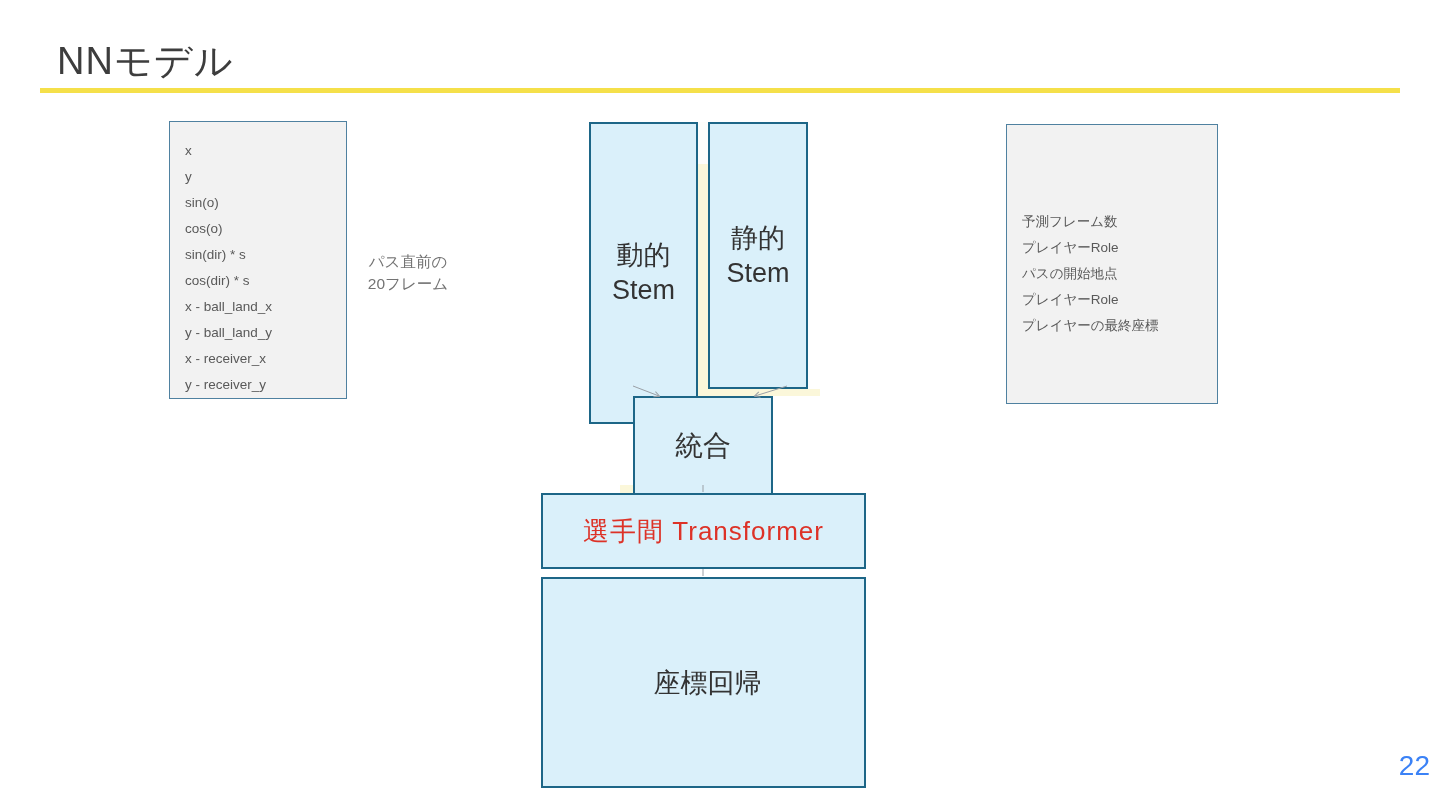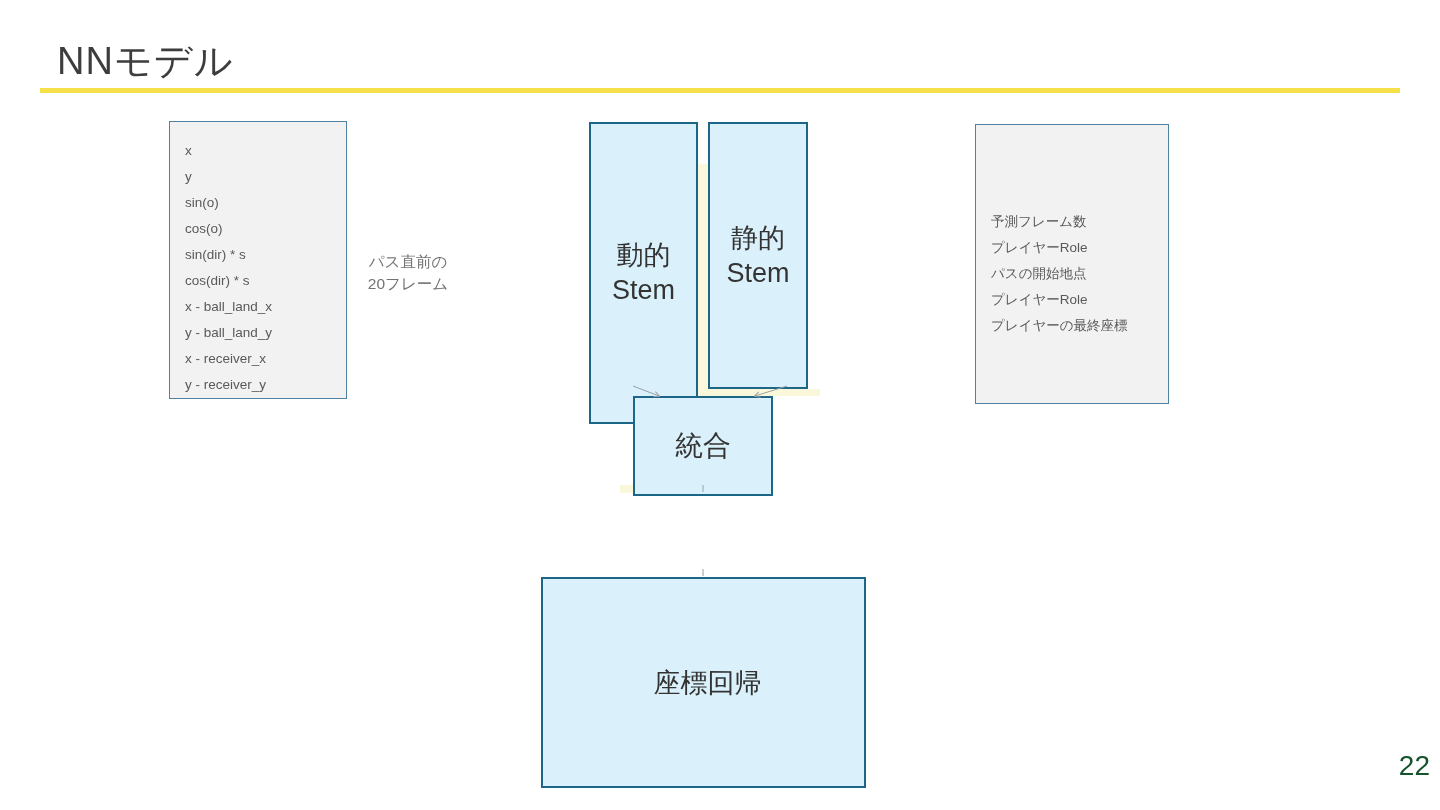--- a/index.html
+++ b/index.html
@@ -23,41 +23,41 @@
   .title{left:57px;top:36px;font-size:38px;font-weight:500;color:var(--text-dark);letter-spacing:1px;}
   .title-rule{left:40px;top:88px;width:1360px;height:5px;background:var(--accent-yellow);}
 
   .grey-box{background:var(--box-grey-fill);border:1.5px solid var(--box-grey-border);}
   .blue-box{background:var(--box-blue-fill);border:2px solid var(--box-blue-border);
     display:flex;align-items:center;justify-content:center;color:#333;}
 
   .input-box{left:169px;top:121px;width:178px;height:278px;padding:16px 0 0 15px;}
   .input-box .ln{font-size:13.5px;line-height:26px;color:var(--text-grey);white-space:pre;}
 
-  .output-box{left:975px;top:124px;width:194px;height:280px;padding:84px 0 0 15px;}
+  .output-box{left:1006px;top:124px;width:212px;height:280px;padding:84px 0 0 15px;}
   .output-box .ln{font-size:13.5px;line-height:26px;color:var(--text-grey);white-space:pre;}
 
   .caption{left:350px;top:251px;width:116px;text-align:center;
     font-size:15.5px;line-height:22px;color:#737373;}
 
   .stem{font-size:27px;line-height:35px;text-align:center;flex-direction:column;}
   .stem-dynamic{left:589px;top:122px;width:109px;height:302px;}
   .stem-static{left:708px;top:122px;width:100px;height:267px;}
 
   .concat-strip{left:698px;top:122px;width:10px;height:267px;background:var(--pale-yellow);}
   .concat-strip .white-top{position:absolute;left:0;top:0;width:100%;height:42px;background:#fdfdfb;}
   .sliver-1{left:589px;top:389px;width:231px;height:7px;background:var(--pale-yellow);}
   .sliver-2{left:620px;top:485px;width:153px;height:8px;background:var(--pale-yellow);}
 
   .merge-box{left:633px;top:396px;width:140px;height:100px;font-size:28px;}
   .transformer-box{left:541px;top:493px;width:325px;height:76px;font-size:26px;}
   .transformer-box .label{color:var(--red-text);letter-spacing:1px;}
   .regression-box{left:541px;top:577px;width:325px;height:211px;font-size:27px;padding-left:8px;}
 
-  .page-number{left:1385px;top:750px;width:45px;text-align:right;font-size:28px;color:#14532d;}
+  .page-number{left:1385px;top:750px;width:45px;text-align:right;font-size:28px;color:#3b82f6;}
 
   svg.connectors{left:0;top:0;width:1440px;height:810px;pointer-events:none;}
 </style>
 </head>
 <body>
 
 <div class="slide">
 
   <div class="abs title">NNモデル</div>
   <div class="abs title-rule"></div>
@@ -91,20 +91,23 @@
     <div>Stem</div>
   </div>
   <div class="abs blue-box stem stem-static">
     <div>静的</div>
     <div>Stem</div>
   </div>
 
   <div class="abs blue-box merge-box">
     <span class="label">統合</span>
   </div>
+  <div class="abs blue-box transformer-box">
+    <span class="label">選手間 Transformer</span>
+  </div>
   <div class="abs blue-box regression-box">
     <span class="label">座標回帰</span>
   </div>
 
   <div class="abs grey-box output-box">
     <div class="ln">予測フレーム数</div>
     <div class="ln">プレイヤーRole</div>
     <div class="ln">パスの開始地点</div>
     <div class="ln">プレイヤーRole</div>
     <div class="ln">プレイヤーの最終座標</div>

